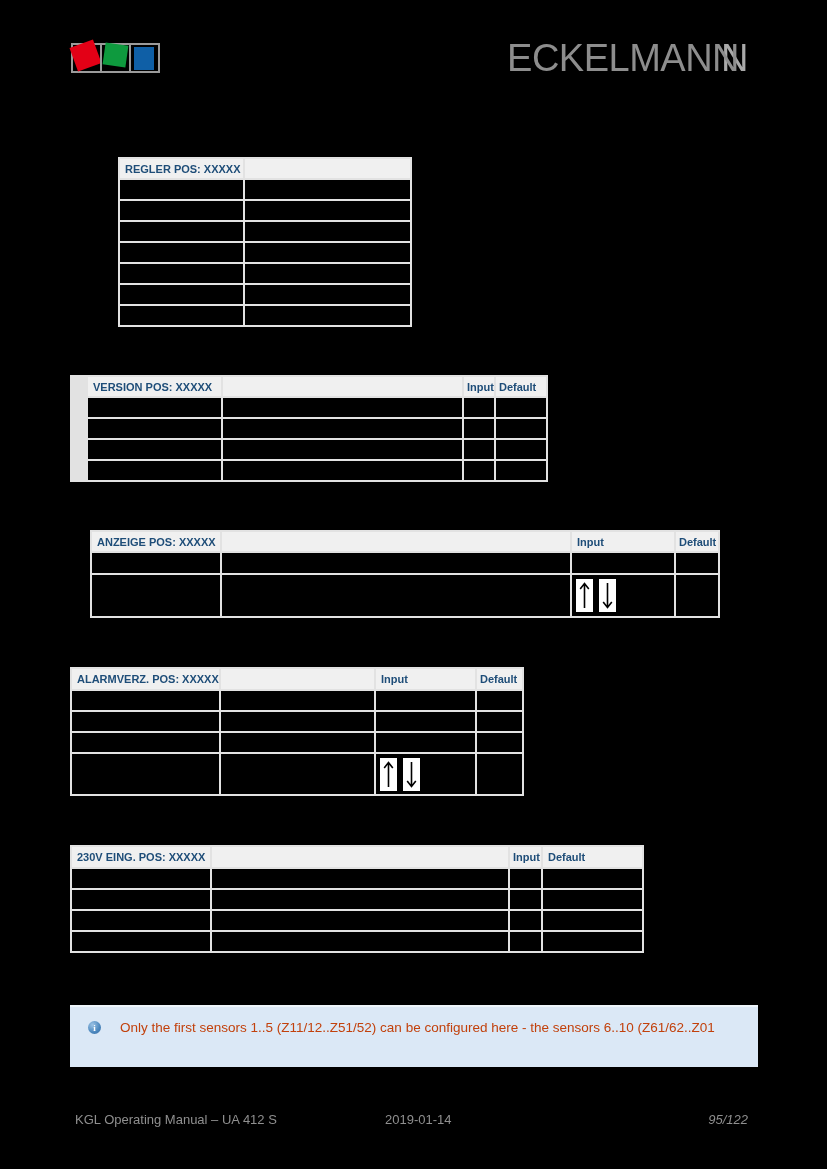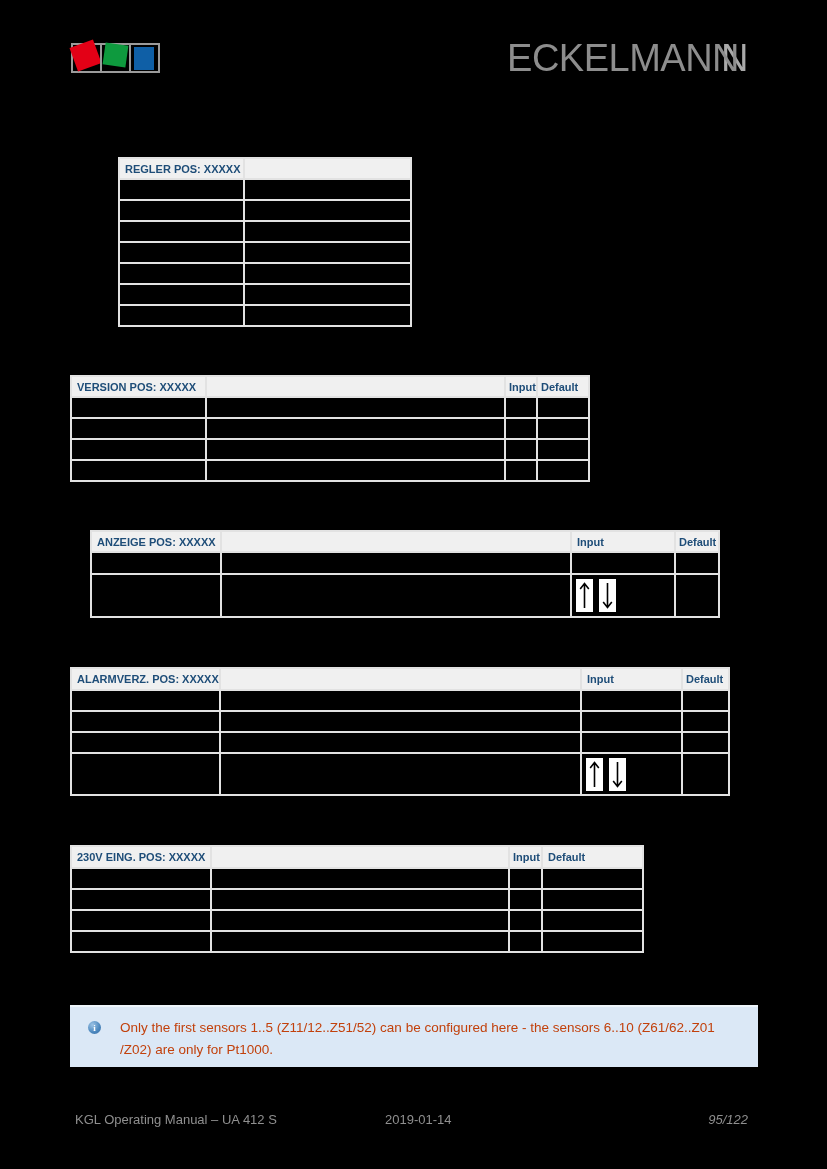--- a/index.html
+++ b/index.html
@@ -69,21 +69,21 @@
   <div class="c"></div>
     <div class="c"></div>
   <div class="c"></div>
     <div class="c"></div>
   <div class="c"></div>
     <div class="c"></div>
   <div class="c"></div>
     <div class="c"></div>
 </div>
 
-<div class="tbl" style="left:70px;top:375px;width:520px;grid-template-columns:133px 1fr 30px 50px;grid-template-rows:repeat(5,19px);">
+<div class="tbl" style="left:70px;top:375px;width:478px;grid-template-columns:133px 1fr 30px 50px;grid-template-rows:repeat(5,19px);padding-left:16px;">
   <div class="h">VERSION POS: XXXXX</div>
   <div class="h"></div>
   <div class="h sm">Input</div>
   <div class="h sm">Default</div>
   <div class="c"></div>
     <div class="c"></div>
     <div class="c"></div>
     <div class="c"></div>
   <div class="c"></div>
     <div class="c"></div>
@@ -118,21 +118,21 @@
       </span>
     <span class="akey">
         <svg width="11" height="27" viewBox="0 0 11 27">
           <path d="M5.5 1 L5.5 25 M1.2 20 L5.5 25.5 L9.8 20" stroke="#000" stroke-width="1.6" fill="none"></path>
         </svg>
       </span>
   </div>
   <div class="c"></div>
 </div>
 
-<div class="tbl" style="left:70px;top:667px;width:660px;grid-template-columns:147px 1fr 99px 45px;grid-template-rows:20px 19px 19px 19px 40px;">
+<div class="tbl" style="left:70px;top:667px;width:454px;grid-template-columns:147px 1fr 99px 45px;grid-template-rows:20px 19px 19px 19px 40px;">
   <div class="h">ALARMVERZ. POS: XXXXX</div>
   <div class="h"></div>
   <div class="h">Input</div>
   <div class="h sm">Default</div>
   <div class="c"></div>
     <div class="c"></div>
     <div class="c"></div>
     <div class="c"></div>
   <div class="c"></div>
     <div class="c"></div>
@@ -179,19 +179,18 @@
   <div class="c"></div>
     <div class="c"></div>
     <div class="c"></div>
     <div class="c"></div>
 </div>
 
 <div class="note">
   <span class="note-icon">i</span>
   <div class="note-text">
     <div>Only the first sensors 1..5 (Z11/12..Z51/52) can be configured here - the sensors 6..10 (Z61/62..Z01</div>
-    <div>/Z02) are only for Pt1000.</div>
   </div>
 </div>
 
 <div class="footer-item f-left">KGL Operating Manual – UA 412 S</div>
 <div class="footer-item f-center">2019-01-14</div>
 <div class="footer-item f-right">95/122</div>
 
 </body></html>

